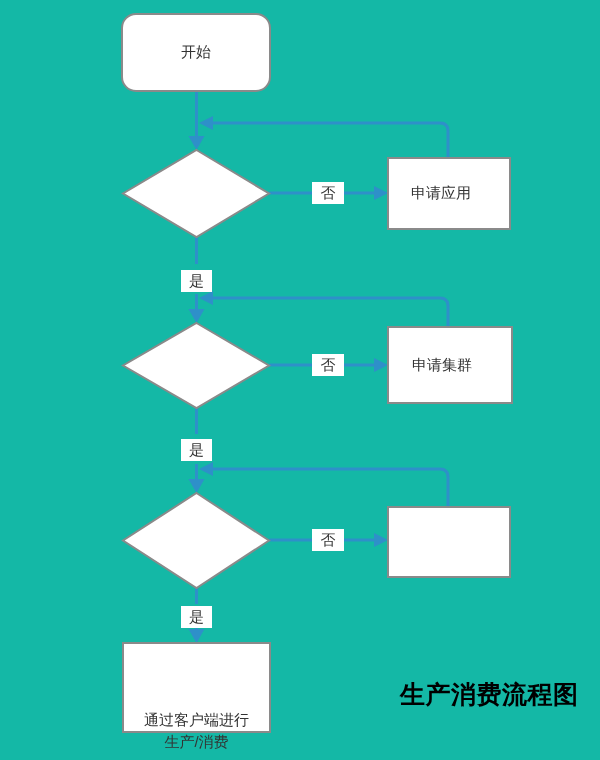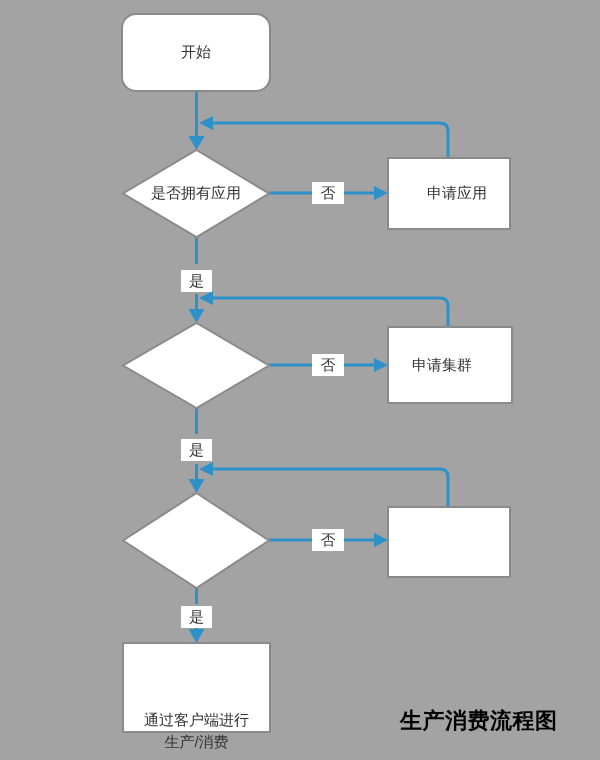--- a/index.html
+++ b/index.html
@@ -1,20 +1,20 @@
 <!DOCTYPE html>
 <html><head>
 <meta charset="utf-8">
 <style>
   html, body { margin: 0; padding: 0; background: #ffffff; }
   .canvas {
     position: relative;
     width: 600px;
     height: 760px;
-    background: #a3a3a3;
+    background: #14b8a6;
     font-family: "Liberation Sans", "DejaVu Sans", sans-serif;
     overflow: hidden;
   }
   .canvas svg { position: absolute; left: 0; top: 0; }
   .node-label {
     position: absolute;
     display: flex;
     align-items: center;
     justify-content: center;
     text-align: center;
@@ -30,23 +30,23 @@
     align-items: center;
     justify-content: center;
     font-size: 15px;
     color: #333333;
     background: #ffffff;
     pointer-events: none;
   }
   .diagram-title {
     position: absolute;
     left: 400px;
-    top: 706px;
+    top: 678px;
     width: 180px;
-    font-size: 22px;
+    font-size: 25px;
     font-weight: bold;
     color: #000000;
     letter-spacing: 0.5px;
     white-space: nowrap;
   }
   .edge path { stroke: #2e90c9; stroke-width: 3; fill: none; }
   .edge polygon { fill: #2e90c9; stroke: none; }
   .shape { fill: #ffffff; stroke: #8a8a8a; stroke-width: 2; }
 </style>
 </head>
@@ -121,23 +121,22 @@
     <rect class="shape" x="388" y="327" width="124" height="76"></rect>
 
     <polygon class="shape" points="196.5,493 269,540.5 196.5,588 123,540.5"></polygon>
     <rect class="shape" x="388" y="507" width="122" height="70"></rect>
 
     <rect class="shape" x="123" y="643" width="147" height="89"></rect>
   </svg>
 
   <div class="node-label" style="left:122px; top:14px; width:148px; height:77px;">开始</div>
 
-  <div class="node-label" style="left:123px; top:150px; width:146px; height:87px;">是否拥有应用</div>
 
-  <div class="node-label" style="left:396px; top:158px; width:122px; height:71px;">申请应用</div>
+  <div class="node-label" style="left:380px; top:158px; width:122px; height:71px;">申请应用</div>
 
 
   <div class="node-label" style="left:380px; top:327px; width:124px; height:76px;">申请集群</div>
 
 
 
   <div class="node-label" style="left:123px; top:643px; width:147px; height:84px;margin-top:46px;">通过客户端进行
 生产/消费</div>
 
   <div class="edge-label" style="left:312px; top:182px; width:32px; height:22px;">否</div>

